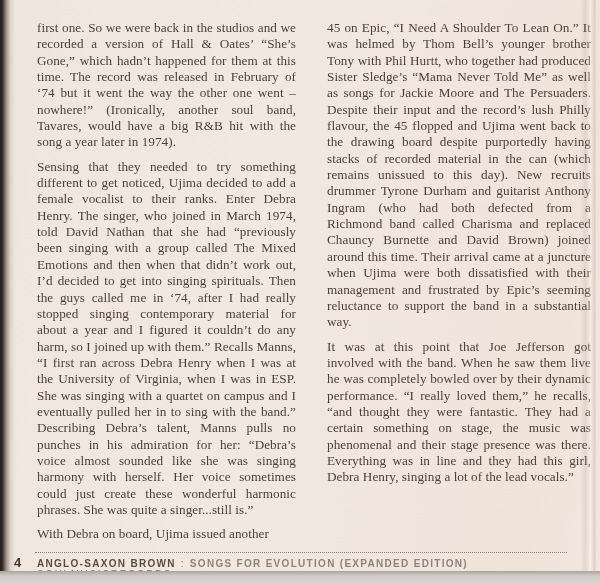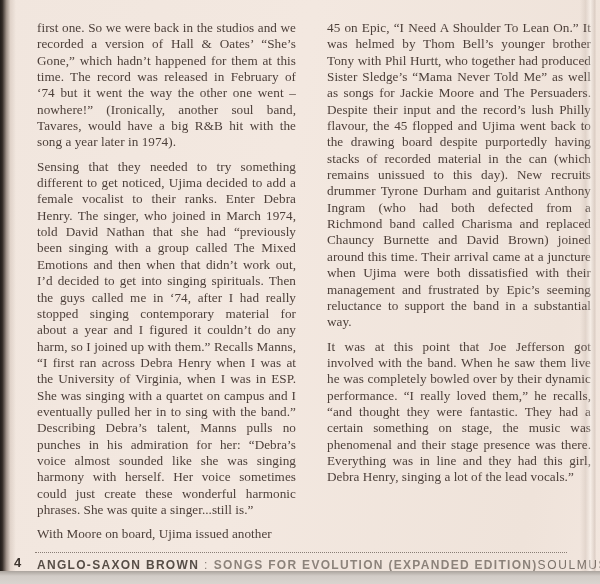--- a/index.html
+++ b/index.html
@@ -64,38 +64,39 @@
   .page-number {
     position: absolute; left: 14px; top: 555px;
     font-family: "Liberation Sans", sans-serif;
     font-weight: bold; font-size: 13px;
     color: #3e352f;
   }
   .footer-text {
     position: absolute; left: 37px; width: 530px; top: 558px;
     display: flex; justify-content: space-between; align-items: baseline;
     font-family: "Liberation Sans", sans-serif;
-    font-size: 12px; letter-spacing: 1.3px;
+    font-size: 10px; letter-spacing: 1.3px;
     color: var(--footer_ink, #776e66);
     white-space: nowrap;
+    flex-direction: column;
   }
   .footer-artist { font-weight: bold; color: #574e47; }
   .footer-sep    { margin: 0 5px; color: #877d74; }
   .footer-title  { color: #7b726a; font-weight: bold; opacity: 0.85; }
   .footer-label  { font-weight: normal; color: #7b726a; letter-spacing: 1.6px; }
 </style>
 </head>
 <body>
 
 <div class="scan">
 
   <div class="column column-left">
     <p>first one. So we were back in the studios and we recorded a version of Hall &amp; Oates’ “She’s Gone,” which hadn’t happened for them at this time. The record was released in February of ‘74 but it went the way the other one went – nowhere!” (Ironically, another soul band, Tavares, would have a big R&amp;B hit with the song a year later in 1974).</p>
     <p>Sensing that they needed to try something different to get noticed, Ujima decided to add a female vocalist to their ranks. Enter Debra Henry. The singer, who joined in March 1974, told David Nathan that she had “previously been singing with a group called The Mixed Emotions and then when that didn’t work out, I’d decided to get into singing spirituals. Then the guys called me in ‘74, after I had really stopped singing contemporary material for about a year and I figured it couldn’t do any harm, so I joined up with them.” Recalls Manns, “I first ran across Debra Henry when I was at the University of Virginia, when I was in ESP. She was singing with a quartet on campus and I eventually pulled her in to sing with the band.” Describing Debra’s talent, Manns pulls no punches in his admiration for her: “Debra’s voice almost sounded like she was singing harmony with herself. Her voice sometimes could just create these wonderful harmonic phrases. She was quite a singer...still is.”</p>
-    <p>With Moore on board, Ujima issued another</p>
+    <p>With Debra on board, Ujima issued another</p>
   </div>
 
   <div class="column column-right">
     <p>45 on Epic, “I Need A Shoulder To Lean On.” It was helmed by Thom Bell’s younger brother Tony with Phil Hurtt, who together had produced Sister Sledge’s “Mama Never Told Me” as well as songs for Jackie Moore and The Persuaders. Despite their input and the record’s lush Philly flavour, the 45 flopped and Ujima went back to the drawing board despite purportedly having stacks of recorded material in the can (which remains unissued to this day). New recruits drummer Tyrone Durham and guitarist Anthony Ingram (who had both defected from a Richmond band called Charisma and replaced Chauncy Burnette and David Brown) joined around this time. Their arrival came at a juncture when Ujima were both dissatisfied with their management and frustrated by Epic’s seeming reluctance to support the band in a substantial way.</p>
     <p>It was at this point that Joe Jefferson got involved with the band. When he saw them live he was completely bowled over by their dynamic performance. “I really loved them,” he recalls, “and thought they were fantastic. They had a certain something on stage, the music was phenomenal and their stage presence was there. Everything was in line and they had this girl, Debra Henry, singing a lot of the lead vocals.”</p>
   </div>
 
   <div class="footer-rule"></div>
 
   <div class="page-number">4</div>

